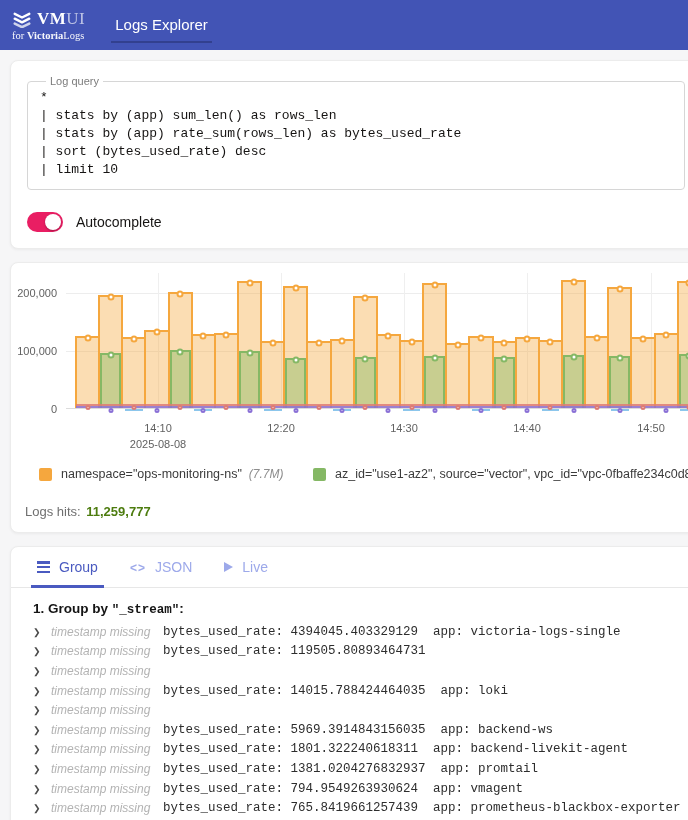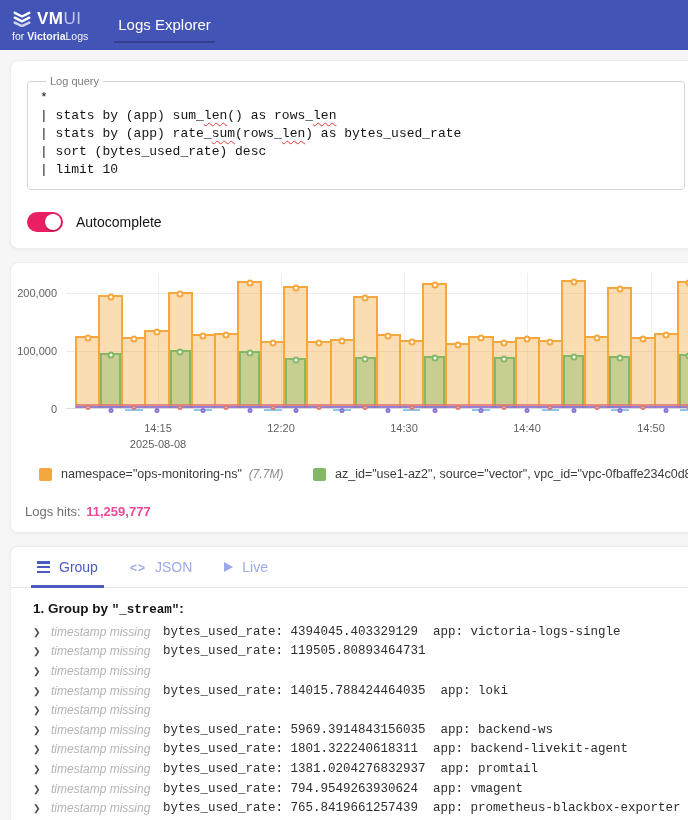--- a/index.html
+++ b/index.html
@@ -2,21 +2,21 @@
 <html><head>
 <meta charset="utf-8">
 <style>
   * { margin:0; padding:0; box-sizing:border-box; }
   html,body { width:688px; height:820px; overflow:hidden; background:#f6f6f7;
               font-family:"Liberation Sans", sans-serif; }
 
   
   .app-header { height:50px; background:#4254b5; display:flex; align-items:center;
                 padding-left:12px; }
-  .logo { display:flex; flex-direction:column; color:#fff; }
+  .logo { display:flex; flex-direction:column; color:#fff;font-family:Liberation Serif, serif; }
   .logo-top { display:flex; align-items:center; gap:5px; }
   .logo-brand { font-size:17px; font-weight:700; letter-spacing:.5px; }
   .logo-brand .ui { font-weight:400; opacity:.65; }
   .logo-sub { font-size:10.5px; margin-top:1px; opacity:.95; }
   .logo-sub b { font-weight:700; }
   .nav { margin-left:26px; height:50px; display:flex; align-items:center; }
   .nav-tab { position:relative; color:#fff; font-size:15px; padding:14px 4px 16px;
              cursor:pointer; min-width:98px; }
   .nav-tab::after { content:""; position:absolute; left:0; right:0; bottom:6px;
                     height:2px; background:#32408f; }
@@ -26,21 +26,21 @@
   .panel { background:#fff; border:1px solid #ececec; border-radius:8px;
            margin:0 -14px 13px 10px; box-shadow:0 1px 3px rgba(0,0,0,.05);
            overflow:hidden; }
 
   
   .query-panel { padding:14px 16px 16px; }
   fieldset.querybox { border:1px solid #d6d6d6; border-radius:4px; padding:2px 12px 10px; }
   fieldset.querybox legend { font-size:11px; color:#7c7c7c; padding:0 4px; margin-left:6px; }
   .q-line { font-family:"Liberation Mono", monospace; font-size:13px; line-height:18px;
             color:#161413; white-space:pre; }
-  .squiggle { text-decoration:underline; text-decoration-style:wavy;
+  .squiggle { text-decoration-style:wavy;
               text-decoration-color:#e53935; text-decoration-thickness:1px;
               text-underline-offset:3px; }
   .autocomplete-row { display:flex; align-items:center; margin-top:22px; }
   .switch { width:36px; height:20px; border-radius:10px; background:#e91e63;
             position:relative; cursor:pointer; flex:none; }
   .switch .knob { position:absolute; top:2px; right:2px; width:16px; height:16px;
                   border-radius:50%; background:#fff; box-shadow:0 1px 2px rgba(0,0,0,.3); }
   .autocomplete-label { font-size:14px; color:#161413; margin-left:13px; }
 
   
@@ -67,21 +67,21 @@
   .xlab { position:absolute; top:149px; transform:translateX(-50%); font-size:11px;
           color:#616161; }
   .xdate { position:absolute; top:165px; transform:translateX(-50%); font-size:11px;
            color:#616161; }
   .legend { position:relative; height:20px; margin-top:8px; white-space:nowrap; }
   .legend-item { position:absolute; top:0; display:flex; align-items:center; cursor:pointer; }
   .swatch { width:13px; height:13px; border-radius:2px; margin-right:9px; flex:none; }
   .legend-text { font-size:12.5px; color:#3b3b3b; }
   .legend-hits { font-size:12px; color:#8d8d8d; font-style:italic; margin-left:7px; }
   .total-hits { margin:17px 0 0 14px; font-size:13px; color:#6f6f6f; }
-  .total-hits b { color:#ec4899; font-weight:700; margin-left:2px; }
+  .total-hits b { color:#4d7c0f; font-weight:700; margin-left:2px; }
 
   
   .results-panel { margin-bottom:0; border-radius:8px 8px 0 0; min-height:290px; }
   .tabs { display:flex; height:41px; border-bottom:1px solid #e7e7e7; padding-left:10px; }
   .tab { display:flex; align-items:center; gap:9px; padding:0 16px; font-size:14px;
          color:#9da9ea; position:relative; cursor:pointer; }
   .tab.active { color:#4a5ac0; }
   .tab.active::after { content:""; position:absolute; left:10px; right:10px; bottom:-1px;
                        height:3px; background:#4a5ac0; }
   .tab-icon { display:inline-block; }
@@ -359,21 +359,21 @@
               <div class="dash" style="background: rgb(140, 198, 236); bottom: -3px;"></div>
             </div>
             <div class="strip" style="background: rgb(221, 123, 117); bottom: 2px; opacity: 0.85;"></div>
             <div class="strip" style="background: rgb(138, 112, 214); bottom: 0px; opacity: 0.85;"></div>
           </div>
         </div>
       <div class="xdate" id="xdate" style="left: 147px;">2025-08-08</div>
     <div class="ylab" style="top: 14.2553px;">200,000</div>
         <div class="ylab" style="top: 72.1277px;">100,000</div>
         <div class="ylab" style="top: 130px;">0</div>
-        <div class="xlab" style="left: 147px;">14:15</div>
+        <div class="xlab" style="left: 147px;">14:10</div>
         <div class="xlab" style="left: 270px;">12:20</div>
         <div class="xlab" style="left: 393px;">14:30</div>
         <div class="xlab" style="left: 516px;">14:40</div>
         <div class="xlab" style="left: 640px;">14:50</div>
       </div>
     <div class="legend" id="legend">
         <div class="legend-item" style="left: 28px;">
           <span class="swatch" style="background: rgb(245, 167, 62);"></span>
           <span class="legend-text">namespace="ops-monitoring-ns"</span>
           <span class="legend-hits">(7.7M)</span>

